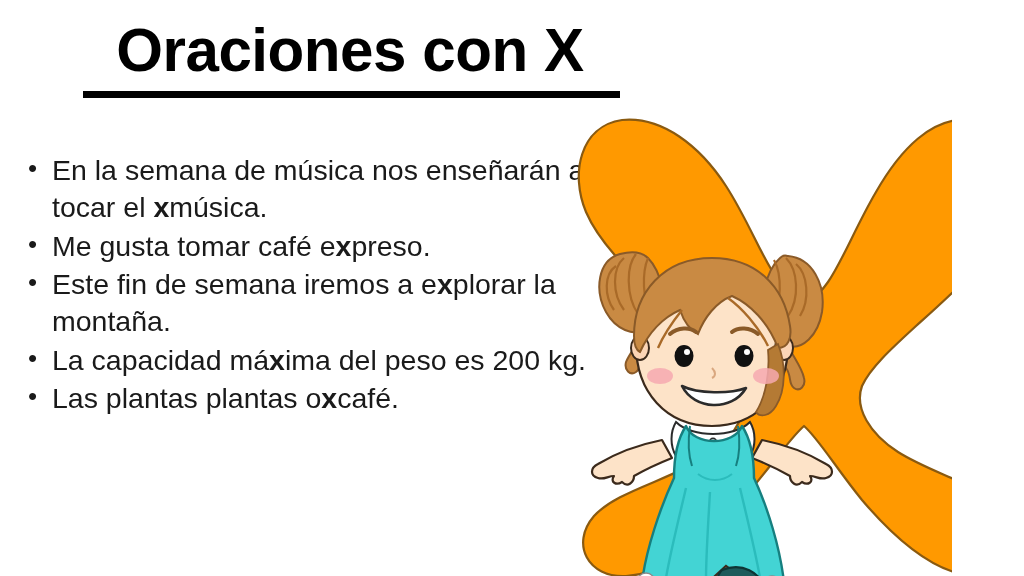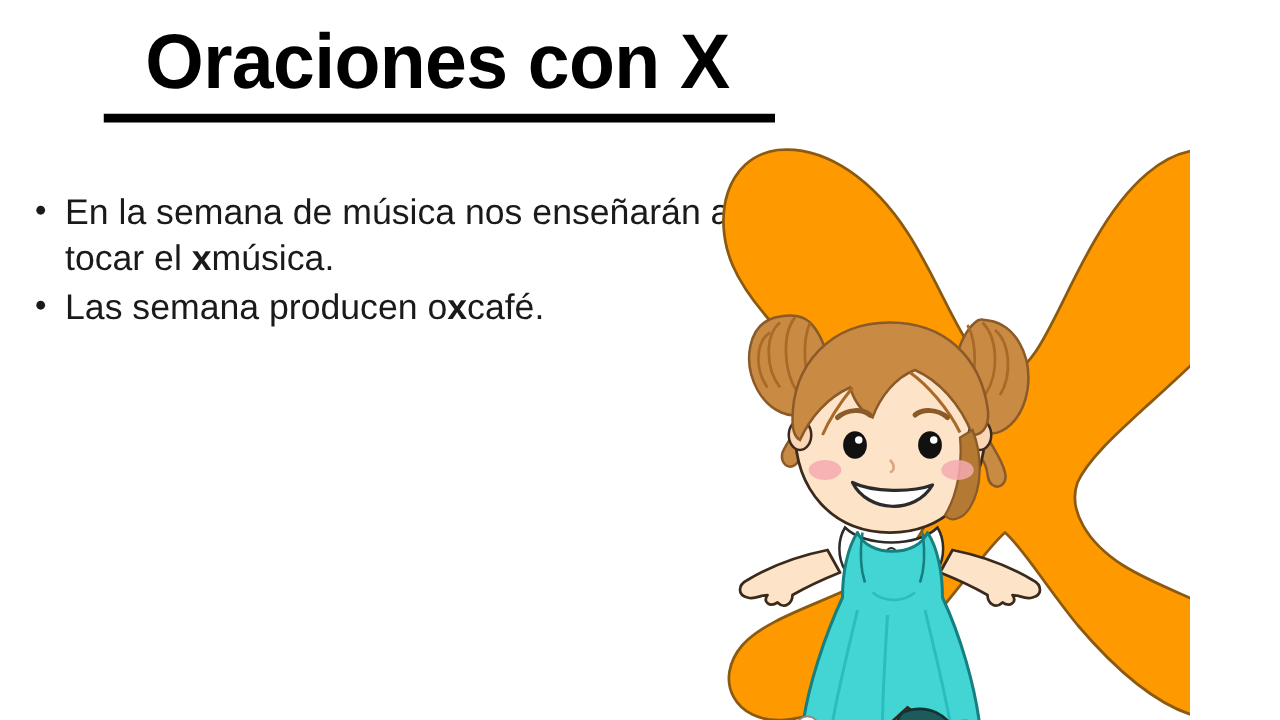--- a/index.html
+++ b/index.html
@@ -106,21 +106,24 @@
 
 <div id="slide">
 
   <div class="title-block">
     <span class="title-text">Oraciones con X</span>
   </div>
   <div class="title-rule"></div>
 
   <ul class="sentence-list">
       <li class="sentence-item"><span>En la semana de música nos enseñarán a tocar el </span><b>x</b><span>música.</span></li>
-      <li class="sentence-item"><span>Las semana producen o</span><b>x</b><span>café.</span></li>
+      <li class="sentence-item"><span>Me gusta tomar café e</span><b>x</b><span>preso.</span></li>
+      <li class="sentence-item"><span>Este fin de semana iremos a e</span><b>x</b><span>plorar la montaña.</span></li>
+      <li class="sentence-item"><span>La capacidad má</span><b>x</b><span>ima del peso es 200 kg.</span></li>
+      <li class="sentence-item"><span>Las plantas plantas o</span><b>x</b><span>café.</span></li>
     </ul>
 
   <div class="illustration">
     <svg viewBox="0 0 464 480" xmlns="http://www.w3.org/2000/svg" aria-hidden="true">
 
       <g>
         <path d="M 62 24
                  C 20 30, 10 78, 26 116
                  C 44 158, 96 200, 136 238
                  C 158 259, 176 276, 182 292

